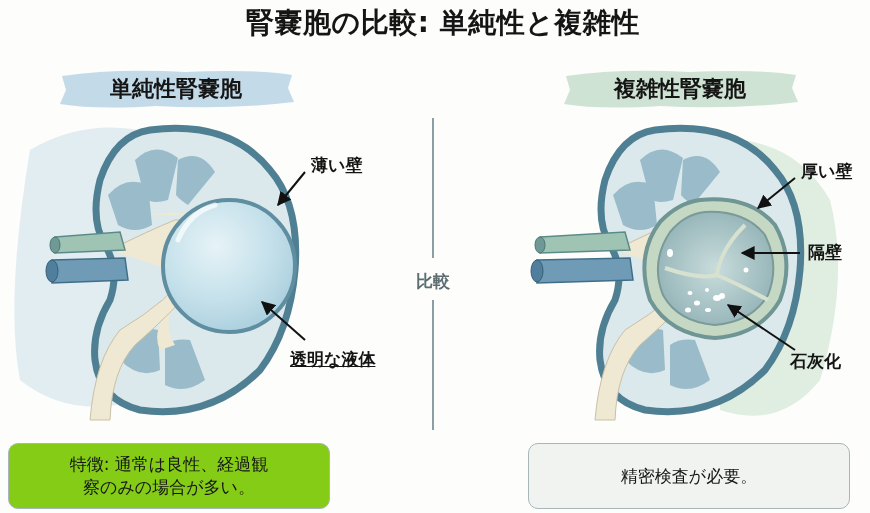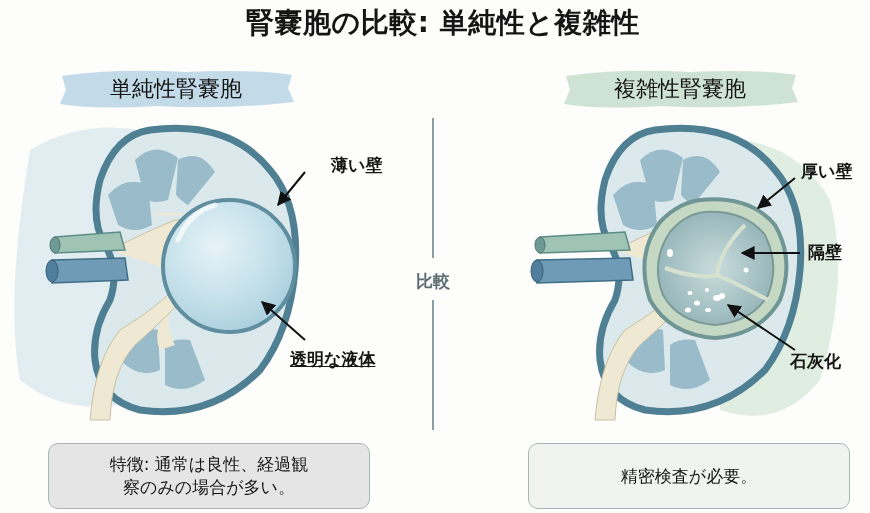--- a/index.html
+++ b/index.html
@@ -12,21 +12,21 @@
   }
   .title {
     position: absolute; left: 0; top: 4px; width: 870px;
     text-align: center; font-size: 28px; font-weight: bold;
     letter-spacing: 0.5px;
     padding-left: 8px;
   }
   .panel-header {
     position: absolute; top: 66px; height: 46px; width: 240px;
     display: flex; align-items: center; justify-content: center;
-    font-size: 22px; font-weight: normal;
+    font-size: 22px; font-weight: bold;
   }
   .panel-header .brush {
     position: absolute; inset: 0;
   }
   .panel-header span { position: relative; }
   #hdr-left { left: 56px; }
   #hdr-right { left: 560px; }
   .divider {
     position: absolute; left: 432px; width: 2px; background: #8a9ea3;
   }
@@ -38,21 +38,21 @@
   .callout {
     position: absolute; font-size: 17px; font-weight: bold;
     white-space: nowrap;
   }
   .note-box {
     position: absolute; top: 443px; height: 64px;
     border: 1.5px solid #a9b6b9; border-radius: 10px;
     display: flex; flex-direction: column; align-items: center; justify-content: center;
     font-size: 17px; line-height: 23px;
   }
-  #note-left { left: 8px; width: 320px; background: #e5e5e5; margin-left: 40px; }
+  #note-left { left: 8px; width: 320px; background: #84cc16; }
   #note-right { left: 528px; width: 320px; background: #f0f3ef; }
 </style>
 </head>
 <body>
 
 <div class="title">腎嚢胞の比較: 単純性と複雑性</div>
 
 <div class="panel-header" id="hdr-left">
   <svg class="brush" width="240" height="46" viewBox="0 0 240 46">
     <path d="M6 10 Q60 2 130 6 Q200 3 236 9 L232 22 L238 36 Q170 44 100 40 Q40 44 4 38 L10 24 Z" fill="#b9d4e4" opacity="0.85"></path>
@@ -151,21 +151,21 @@
       <ellipse cx="708" cy="310" rx="3" ry="2"></ellipse>
       <ellipse cx="688" cy="310" rx="3" ry="2.5"></ellipse>
     </g>
 
     <line x1="795" y1="178" x2="758" y2="208" stroke="#111" stroke-width="2" marker-end="url(#arrow)"></line>
     <line x1="800" y1="253" x2="742" y2="253" stroke="#111" stroke-width="2" marker-end="url(#arrow)"></line>
     <line x1="795" y1="350" x2="728" y2="305" stroke="#111" stroke-width="2" marker-end="url(#arrow)"></line>
   </g>
 </svg>
 
-<div class="callout" style="left:311px;top:154px;margin-left:20px;">薄い壁</div>
+<div class="callout" style="left:311px;top:154px;">薄い壁</div>
 <div class="callout" style="left:290px;top:348px;text-decoration:underline;">透明な液体</div>
 <div class="callout" style="left:801px;top:160px;">厚い壁</div>
 <div class="callout" style="left:808px;top:241px;">隔壁</div>
 <div class="callout" style="left:790px;top:350px;">石灰化</div>
 
 <div class="note-box" id="note-left">
   <div>特徴: 通常は良性、経過観</div>
   <div>察のみの場合が多い。</div>
 </div>
 <div class="note-box" id="note-right">

